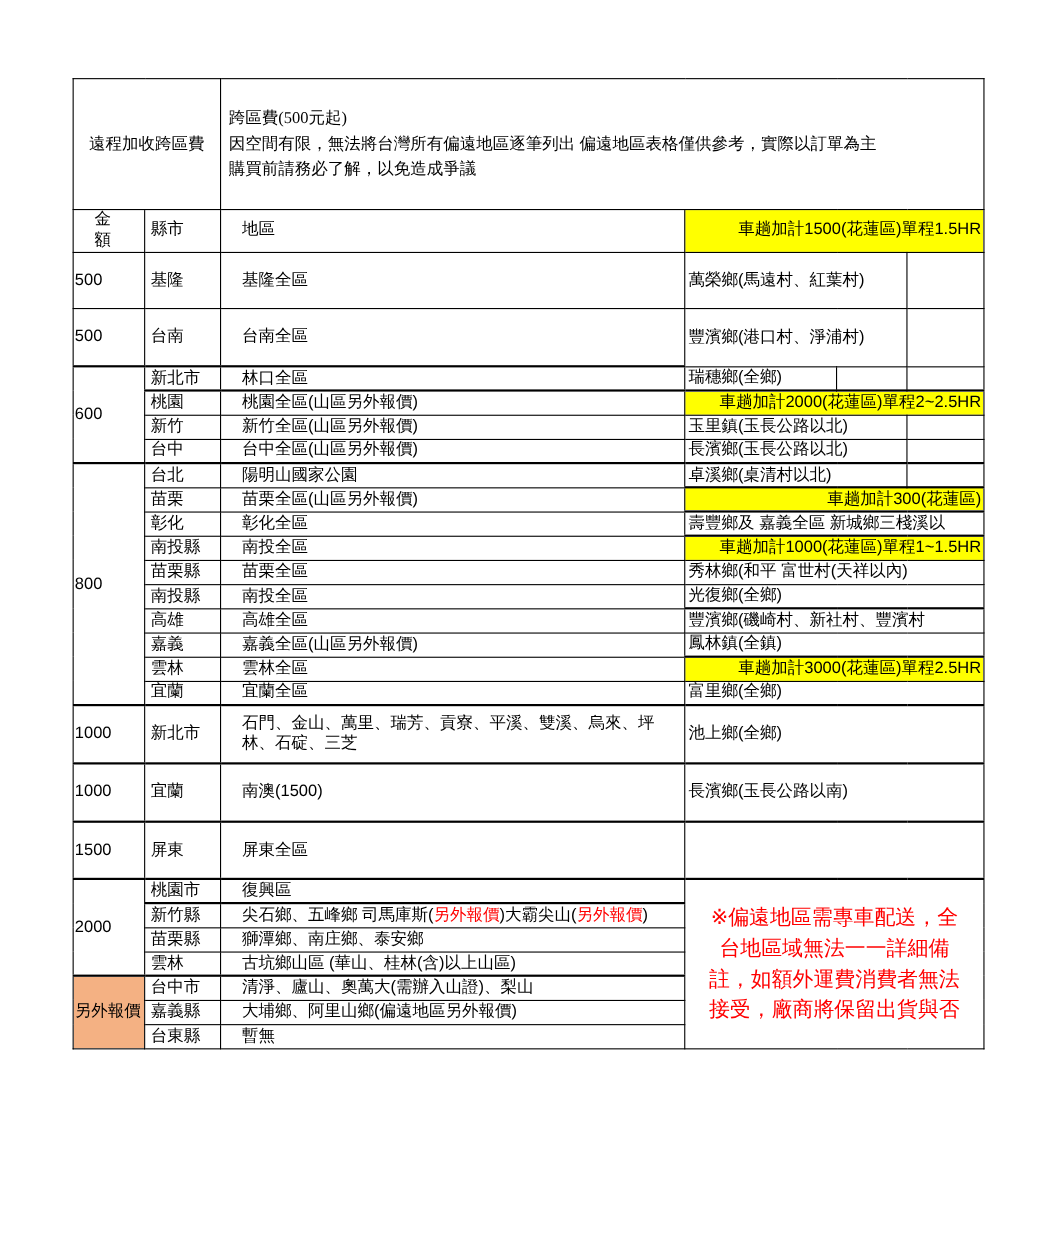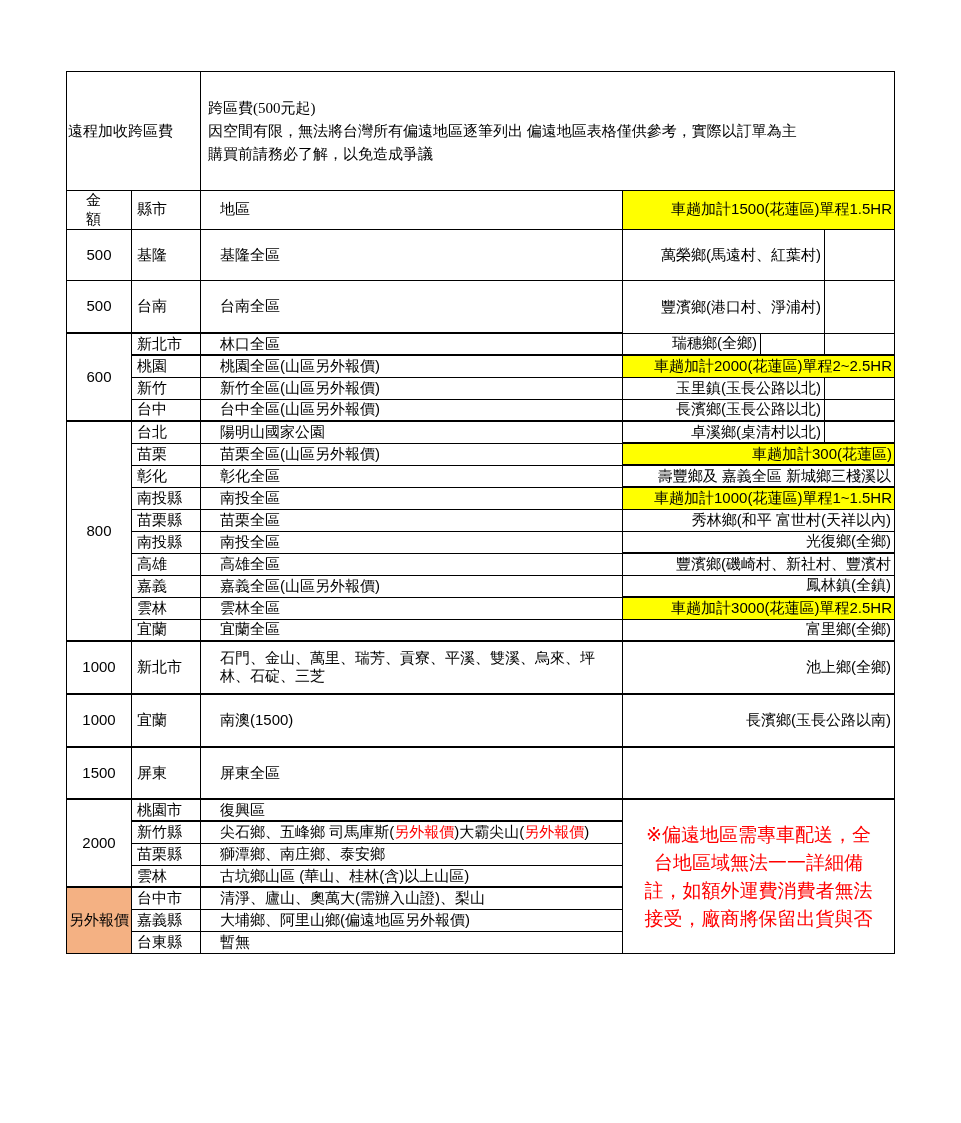--- a/index.html
+++ b/index.html
@@ -7,27 +7,27 @@
     width:961px;height:1123px;background:#ffffff;position:relative;
     font-family:"Liberation Sans","DejaVu Sans",sans-serif;color:#000;
   }
   #sheet{position:absolute;left:66px;top:71px;}
   table{border-collapse:collapse;table-layout:fixed;width:828px;}
   td{
     border:1px solid #000;font-size:15px;vertical-align:middle;
     overflow:hidden;line-height:1.25;
   }
   .t2{border-top:2px solid #000;margin-top:41px;}
-  .titlecell{}
+  .titlecell{text-align:center;}
   .desc{padding:2px 7px;line-height:23px;vertical-align:middle;font-family:Liberation Serif, serif;}
-  .amt{text-align:center;padding:16px 1px;}
+  .amt{text-align:left;padding:16px 1px;}
   .cty{padding:0 5px;white-space:nowrap;}
   .area{padding:0 19px;}
   .nowrap{white-space:nowrap;}
-  .rt{padding:0 3px;white-space:nowrap;text-align:right;}
+  .rt{padding:0 3px;white-space:nowrap;}
   .yellow{background:#FFFF00;text-align:right;white-space:nowrap;padding:0 2px;}
   .peach{background:#F4B183;}
   .notice{
     color:#FF0000;font-size:19px;line-height:28px;text-align:center;
     padding:0 14px;vertical-align:middle;
   }
   .red{color:#FF0000;}
 </style>
 </head>
 <body>

